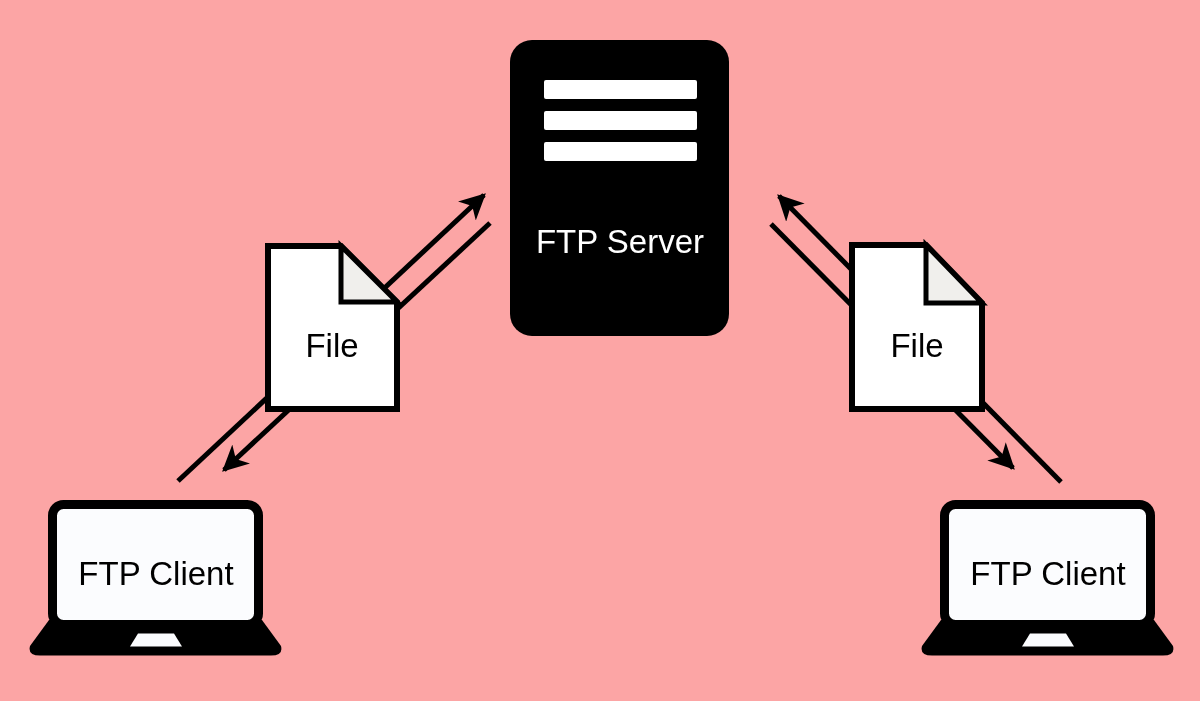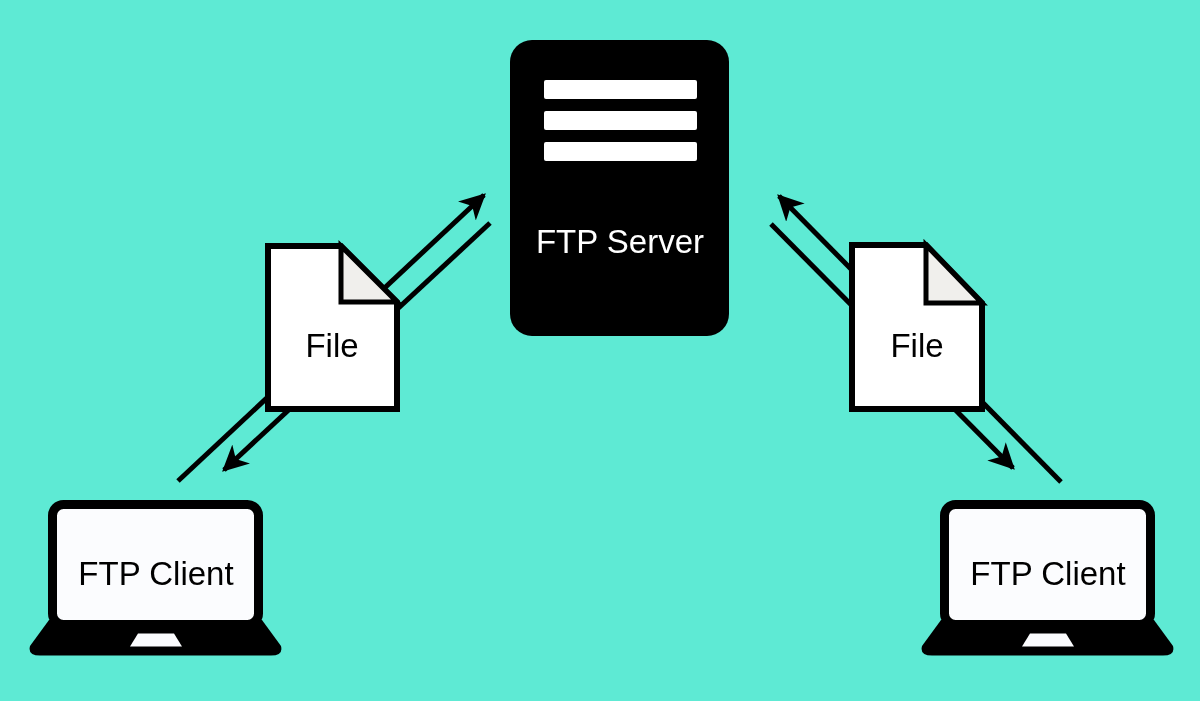--- a/index.html
+++ b/index.html
@@ -1,21 +1,21 @@
 <!DOCTYPE html>
 <html><head>
 <meta charset="utf-8">
 <style>
   html, body { margin: 0; padding: 0; }
   body { background: #e9edf4; }
   .stage {
     position: relative;
     width: 1200px;
     height: 701px;
-    background: #5eead4;
+    background: #fca5a5;
     overflow: hidden;
     font-family: "Liberation Sans", sans-serif;
   }
   svg { display: block; }
   text {
     font-family: "Liberation Sans", sans-serif;
     font-size: 33px;
     fill: #000000;
   }
   text.light { fill: #ffffff; }

